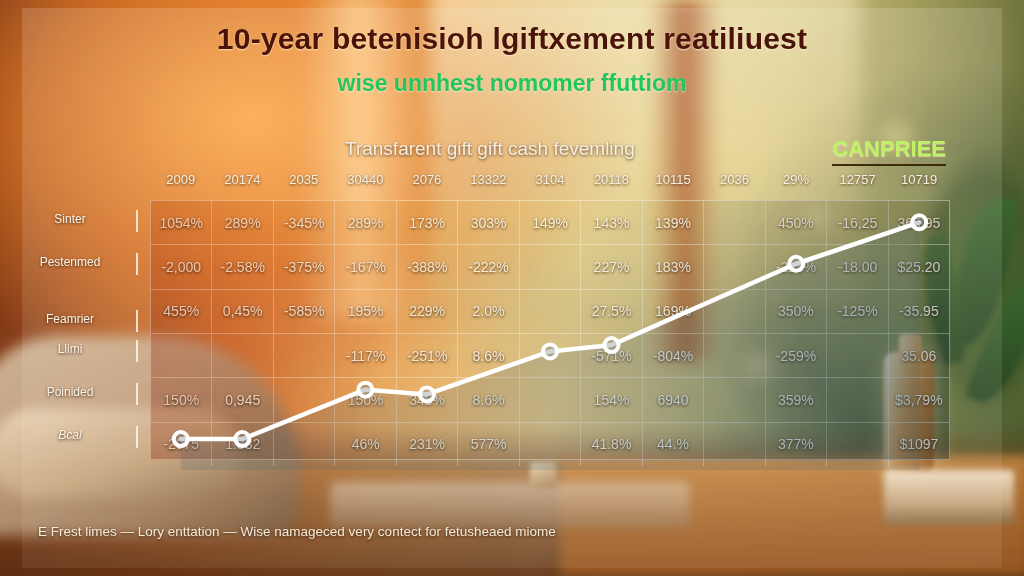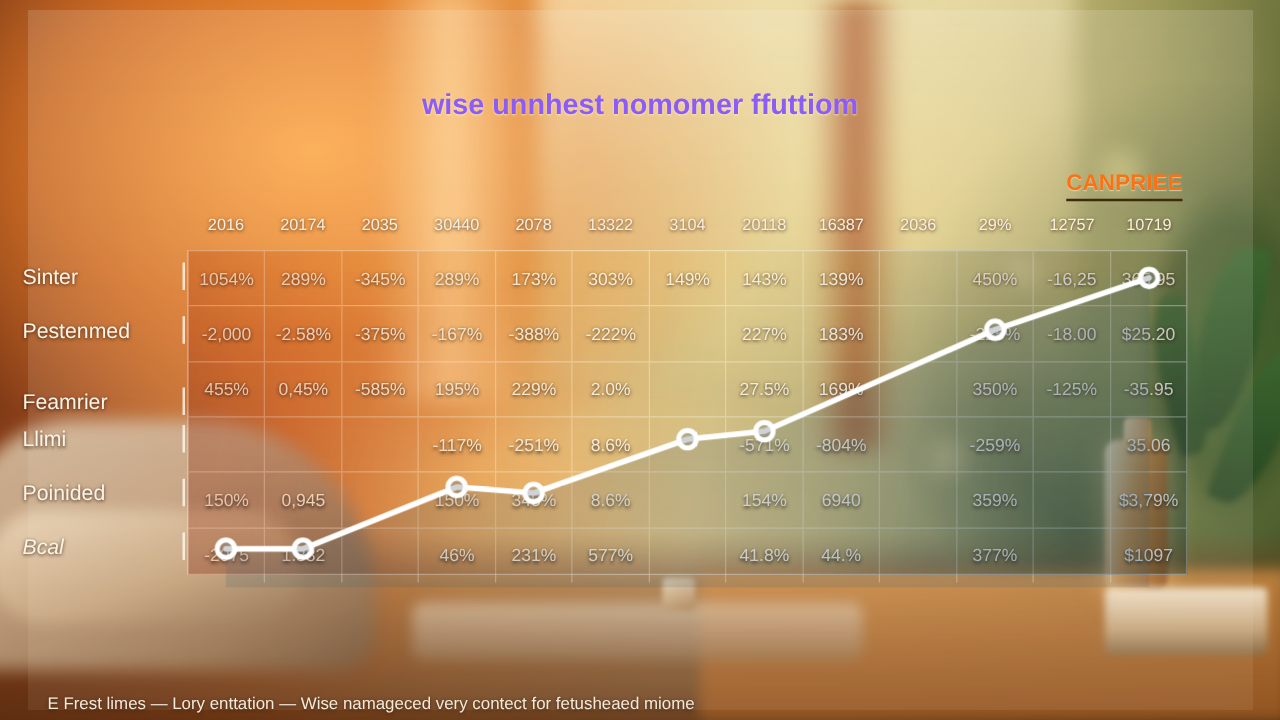--- a/index.html
+++ b/index.html
@@ -95,56 +95,56 @@
   }
 
   
   .title{
     position:absolute;left:0;right:0;top:22px;text-align:center;
     font-size:30px;font-weight:bold;color:#4a1408;letter-spacing:.2px;
     text-shadow:0 1px 2px rgba(255,240,215,.75);
   }
   .subtitle{
     position:absolute;left:0;right:0;top:70px;text-align:center;
-    font-size:23px;font-weight:bold;color:#8b5cf6;
+    font-size:23px;font-weight:bold;color:#22c55e;
     text-shadow:0 1px 2px rgba(255,240,215,.7);
   }
   .caption{
     position:absolute;left:345px;top:138px;
     font-size:19px;color:#f6efe2;font-weight:normal;
     text-shadow:0 1px 3px rgba(70,38,16,.85);
   }
   .corner-label{
     position:absolute;right:78px;top:136px;
-    font-size:18px;font-weight:bold;color:#f97316;
+    font-size:22px;font-weight:bold;color:#bef264;
     border-bottom:2px solid #3d2b0c;padding-bottom:2px;
     text-shadow:0 1px 1px rgba(255,245,215,.6);
   }
   .footnote{
-    position:absolute;left:38px;top:555px;
+    position:absolute;left:38px;top:524px;
     font-size:13.5px;color:#f4ead9;
     text-shadow:0 1px 3px rgba(60,32,14,.9);
     white-space:nowrap;
   }
 
   
   .col-head{
     position:absolute;left:150px;top:172px;width:800px;height:22px;
     display:flex;
   }
   .col-head span{
     flex:1;text-align:center;font-size:13px;color:#f7efe0;
     text-shadow:0 1px 3px rgba(70,38,16,.85);
   }
   .rowlabels{
     position:absolute;left:20px;top:200px;width:128px;height:260px;
   }
   .rowlabel{
-    position:absolute;right:6px;width:124px;text-align:left;
-    font-size:17px;color:#fbf4e8;
+    position:absolute;right:16px;width:124px;text-align:center;
+    font-size:12px;color:#fbf4e8;
     text-shadow:0 1px 3px rgba(60,30,12,.9);
   }
   .rowlabel i{
     position:absolute;right:-6px;top:-2px;width:2px;height:22px;
     background:rgba(255,250,240,.8);
   }
 
   .table{
     position:absolute;left:150px;top:200px;width:800px;height:260px;
     border:1px solid rgba(255,250,240,.55);
@@ -201,33 +201,35 @@
   <div class="bg-sofa2"></div>
   <div class="bg-bottle-neck"></div>
   <div class="bg-bottle"></div>
   <div class="bg-book"></div>
   <div class="bg-bokeh" style="left:742px;top:352px;width:30px;height:30px;background:rgba(255,228,160,.55)"></div>
   <div class="bg-bokeh" style="left:806px;top:206px;width:24px;height:24px;background:rgba(255,236,180,.45)"></div>
   <div class="bg-bokeh" style="left:880px;top:120px;width:34px;height:34px;background:rgba(245,232,150,.40)"></div>
 
   <div class="card"></div>
 
+  <div class="title">10-year betenisioh lgiftxement reatiliuest</div>
   <div class="subtitle">wise unnhest nomomer ffuttiom</div>
+  <div class="caption">Transfarent gift gift cash fevemling</div>
   <div class="corner-label">CANPRIEE</div>
 
   <div class="col-head" id="colhead">
-      <span>2016</span>
+      <span>2009</span>
       <span>20174</span>
       <span>2035</span>
       <span>30440</span>
-      <span>2078</span>
+      <span>2076</span>
       <span>13322</span>
       <span>3104</span>
       <span>20118</span>
-      <span>16387</span>
+      <span>10115</span>
       <span>2036</span>
       <span>29%</span>
       <span>12757</span>
       <span>10719</span>
     </div>
 
   <div class="rowlabels" id="rowlabels">
       <div class="rowlabel" style="top: 11.6667px;">Sinter<i></i></div>
       <div class="rowlabel" style="top: 55px;">Pestenmed<i></i></div>
       <div class="rowlabel" style="top: 98.3333px; margin-top: 14px;">Feamrier<i></i></div>

